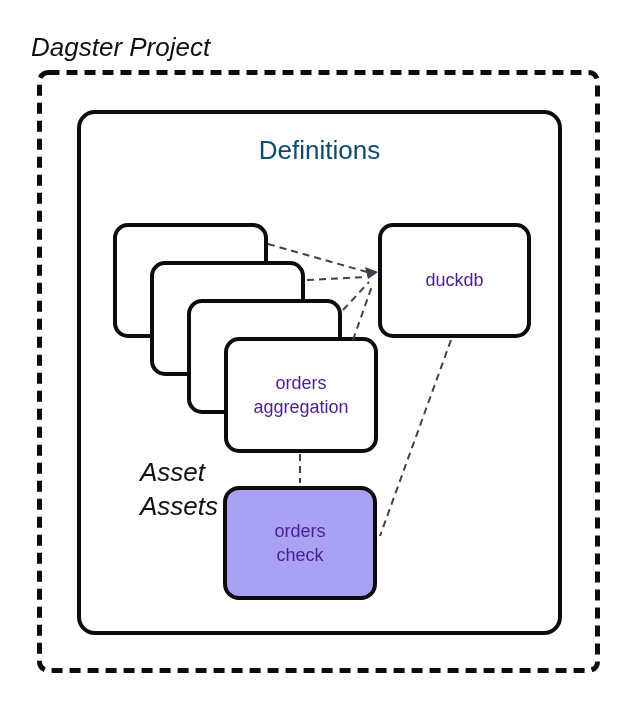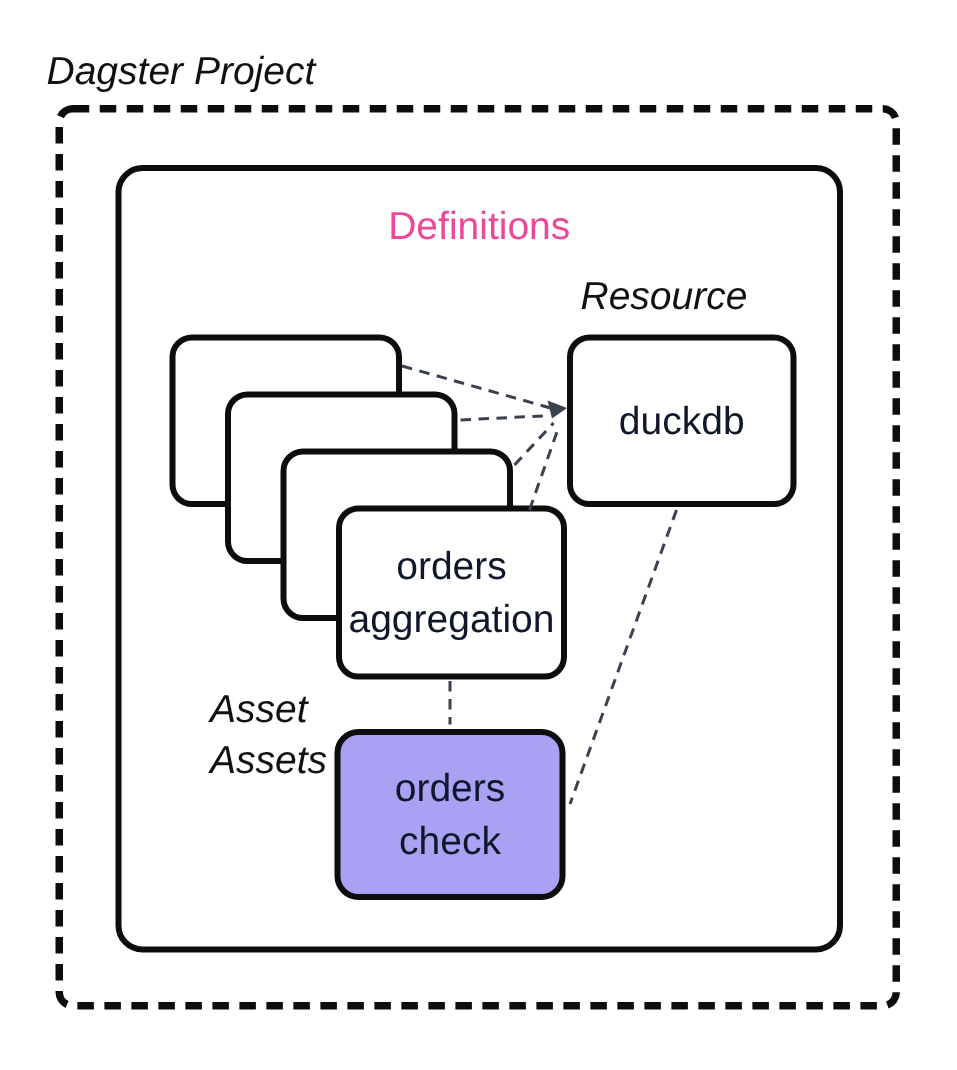--- a/index.html
+++ b/index.html
@@ -8,49 +8,48 @@
     font-family:"Liberation Sans", sans-serif; color:#111111; overflow:hidden;
   }
   .label {
     position:absolute; font-style:italic; font-weight:500; font-size:26px;
     line-height:1.3; white-space:pre-line; color:#111111;
   }
   .box {
     position:absolute; box-sizing:border-box; background:#ffffff;
     border:4px solid #0d0d0d; border-radius:15px;
     display:flex; align-items:center; justify-content:center;
-    text-align:center; font-size:26px; font-weight:500; line-height:1.35;
-    white-space:pre-line; color:#0f172a;
+    text-align:center; font-size:18px; font-weight:500; line-height:1.35;
+    white-space:pre-line; color:#4c1d95;
   }
   .container-box {
     position:absolute; box-sizing:border-box; background:#ffffff;
     border:4px solid #0d0d0d; border-radius:18px;
   }
   .container-title {
     position:absolute; top:21px; left:0; width:100%; text-align:center;
-    font-size:26px; font-weight:500; color:#ec4899;
+    font-size:26px; font-weight:500; color:#0c4a6e;
   }
   .check-box { background:#a9a2f2; border-radius:16px; }
   .overlay { position:absolute; left:0; top:0; pointer-events:none; }
   .edge { fill:none; stroke-width:2; stroke-dasharray:7 5; }
   .outer-border { fill:none; stroke:#0d0d0d; stroke-width:5; stroke-dasharray:11 7; }
   .arrowhead { stroke:none; }
 </style>
 </head>
 <body>
 
 <div class="canvas">
 
   <div class="label" style="left:31px; top:31px;">Dagster Project</div>
 
   <div class="container-box" style="left:77px; top:110px; width:485px; height:525px;">
     <div class="container-title">Definitions</div>
   </div>
 
-  <div class="label" style="left:387px; top:181px;">Resource</div>
   <div class="label" style="left:140px; top:456px;">Asset
 Assets</div>
 
   <div class="box" style="left:113px; top:223px; width:155px; height:115px;"></div>
   <div class="box" style="left:150px; top:261px; width:155px; height:115px;"></div>
   <div class="box" style="left:187px; top:299px; width:155px; height:115px;"></div>
   <div class="box" style="left:224px; top:337px; width:154px; height:116px;">orders
 aggregation</div>
 
   <div class="box" style="left:378px; top:223px; width:153px; height:115px;">duckdb</div>

